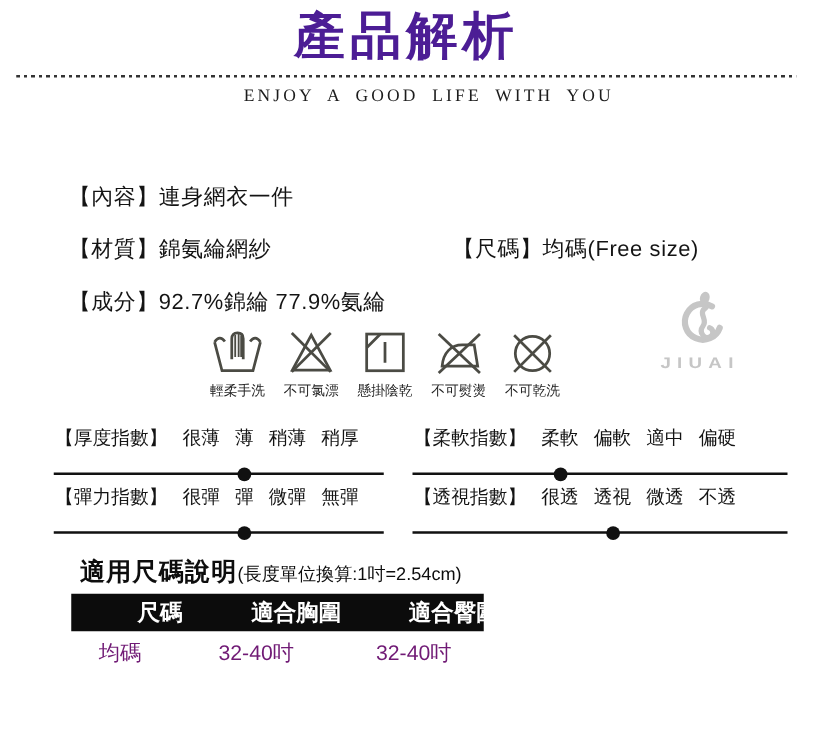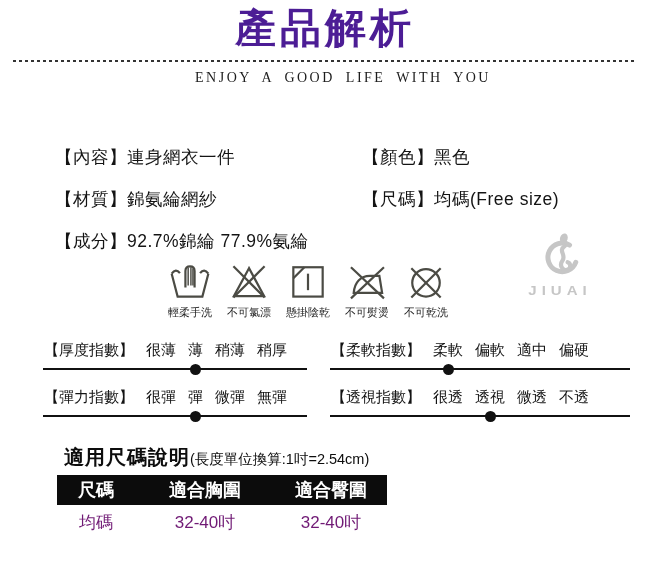--- a/index.html
+++ b/index.html
@@ -28,57 +28,56 @@
   .wash-icons{position:absolute;left:167px;top:259px;display:flex;gap:13px;}
   .wash-item{width:46px;display:flex;flex-direction:column;align-items:center;}
   .wash-item svg{width:44px;height:44px;display:block;}
   .wash-caption{font-size:11px;margin-top:2px;white-space:nowrap;color:#222;}
   
   .logo{position:absolute;left:516px;top:232px;width:88px;text-align:center;}
   .logo svg{display:block;margin:0 auto;}
   .logo-text{display:block;font-size:15px;font-weight:700;letter-spacing:5px;
     color:#c6c6c6;transform:scaleY(.82);margin-top:0;}
   
-  .index-group{position:absolute;font-size:15px;white-space:nowrap;padding-bottom:10px;color:#141414;}
+  .index-group{position:absolute;font-size:15px;white-space:nowrap;padding-bottom:20px;color:#141414;}
   .g0{left:43px;top:341px;width:264px;}
   .g1{left:330px;top:341px;width:300px;}
   .g2{left:43px;top:388px;width:264px;}
   .g3{left:330px;top:388px;width:300px;}
   .idx-label{margin-left:1px;}
   .idx-opt{margin-left:12px;}
   .idx-line{position:absolute;left:0;right:0;bottom:0;height:2px;background:#111;}
   .idx-dot{position:absolute;bottom:-4.5px;left:0;width:11px;height:11px;border-radius:50%;background:#111;}
   
   .size-title{position:absolute;left:64px;top:444px;font-size:20px;font-weight:700;
     letter-spacing:1px;white-space:nowrap;color:#0d0d0d;}
   .size-note{font-size:14.5px;font-weight:400;letter-spacing:0;}
   .size-table{position:absolute;left:57px;top:475px;width:330px;}
   .tbl-header{display:grid;grid-template-columns:78px 140px 112px;background:#0c0c0c;
-    color:#fff;height:30px;align-items:center;font-size:18px;font-weight:700;}
+    color:#fff;height:30px;align-items:center;font-size:18px;font-weight:700;padding-left:32px;}
   .tbl-header span{text-align:center;}
   .tbl-row{display:grid;grid-template-columns:78px 140px 112px;height:34px;
     align-items:center;font-size:17px;color:#701a75;}
   .tbl-row span{text-align:center;}
   
   .footer-note{position:absolute;left:36px;top:550px;font-size:17px;
     letter-spacing:1px;white-space:nowrap;color:#141414;}
 </style>
 </head>
 <body>
 
 <div class="canvas">
 
   <div class="title">產品解析</div>
   <div class="dashline"></div>
   <div class="subtitle">ENJOY A GOOD LIFE WITH YOU</div>
 
 
   <div class="detail d-content"><span>【內容】</span><span>連身網衣一件</span></div>
 
-  <div class="detail d-color"><span>【顏色】</span><span>黑色</span></div>
 
   <div class="detail d-material"><span>【材質】</span><span>錦氨綸網紗</span></div>
 
   <div class="detail d-size"><span>【尺碼】</span><span>均碼(Free size)</span></div>
 
   <div class="detail d-comp"><span>【成分】</span><span>92.7%錦綸 77.9%氨綸</span></div>
 
 
   <div class="wash-icons">
     <div class="wash-item">

